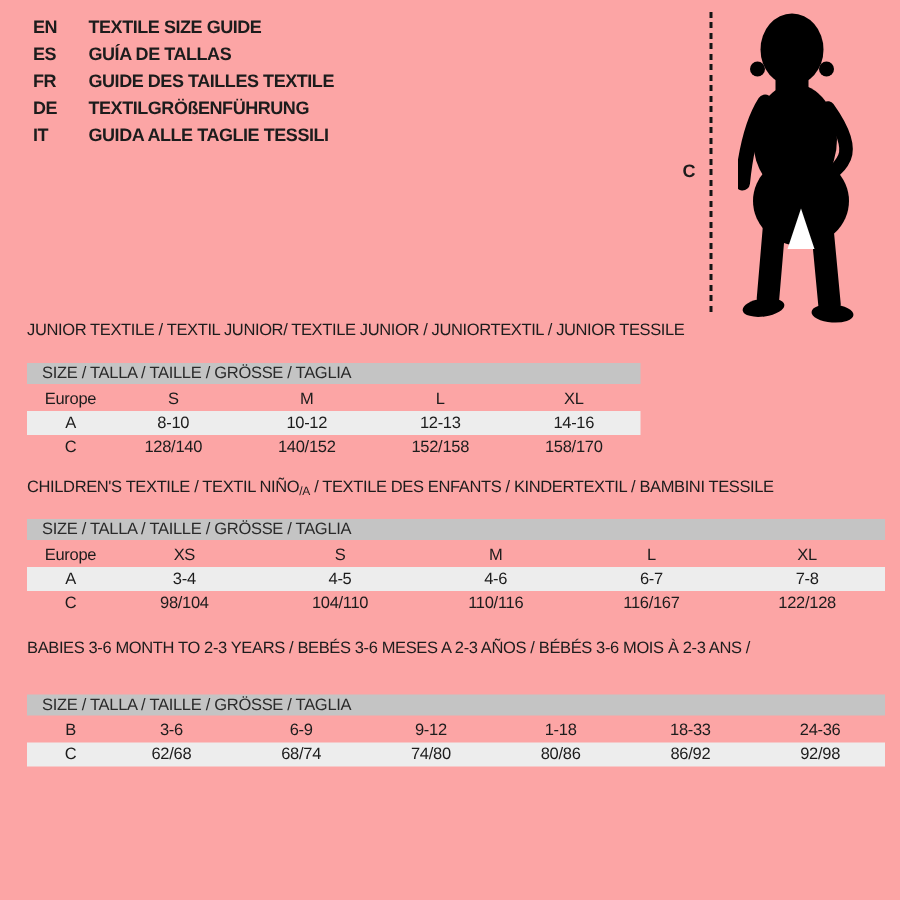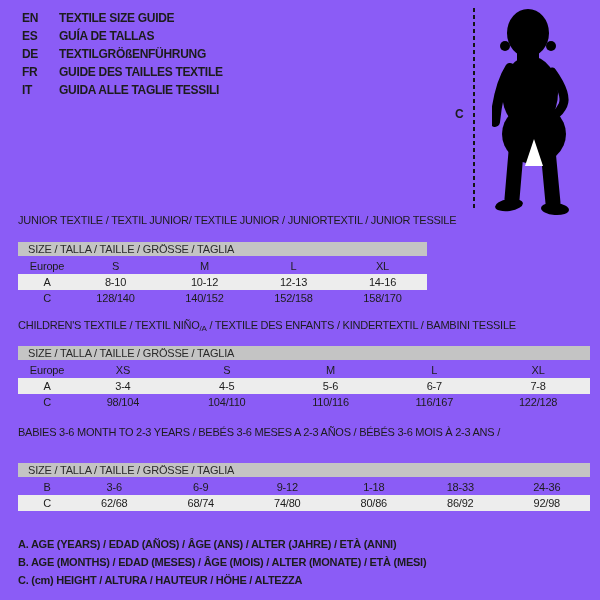--- a/index.html
+++ b/index.html
@@ -1,17 +1,17 @@
 <!DOCTYPE html>
 <html><head>
 <meta charset="utf-8">
 <style>
   html,body{margin:0;padding:0;background:#fff;}
   .canvas{
-    position:relative;width:600px;height:600px;background:#8b5cf6;overflow:hidden;
+    position:relative;width:600px;height:600px;background:#fca5a5;overflow:hidden;
     font-family:"Liberation Sans",sans-serif;color:#1c1c1c;
   }
   
   .langs{position:absolute;top:9px;left:22px;}
   .lang-row{display:flex;line-height:18px;font-weight:bold;font-size:12px;letter-spacing:-0.3px;}
   .lang-code{width:37px;}
   
   .dash-line{position:absolute;left:473px;top:8px;width:2px;height:202px;
     background:repeating-linear-gradient(to bottom,#141414 0 4px,transparent 4px 7px);}
   .c-label{position:absolute;left:455px;top:107px;font-weight:bold;font-size:12px;}
@@ -38,26 +38,26 @@
   <div class="langs">
     <div class="lang-row">
       <span class="lang-code">EN</span>
       <span>TEXTILE SIZE GUIDE</span>
     </div>
     <div class="lang-row">
       <span class="lang-code">ES</span>
       <span>GUÍA DE TALLAS</span>
     </div>
     <div class="lang-row">
+      <span class="lang-code">FR</span>
+      <span>GUIDE DES TAILLES TEXTILE</span>
+    </div>
+    <div class="lang-row">
       <span class="lang-code">DE</span>
       <span>TEXTILGRÖßENFÜHRUNG</span>
-    </div>
-    <div class="lang-row">
-      <span class="lang-code">FR</span>
-      <span>GUIDE DES TAILLES TEXTILE</span>
     </div>
     <div class="lang-row">
       <span class="lang-code">IT</span>
       <span>GUIDA ALLE TAGLIE TESSILI</span>
     </div>
   </div>
 
   <div class="dash-line"></div>
   <div class="c-label">C</div>
   <svg class="baby-svg" width="94" height="212" viewBox="0 0 94 212">
@@ -112,21 +112,21 @@
         <div class="val">XS</div>
         <div class="val">S</div>
         <div class="val">M</div>
         <div class="val">L</div>
         <div class="val">XL</div>
       </div>
       <div class="trow shaded">
         <div class="lab">A</div>
         <div class="val">3-4</div>
         <div class="val">4-5</div>
-        <div class="val">5-6</div>
+        <div class="val">4-6</div>
         <div class="val">6-7</div>
         <div class="val">7-8</div>
       </div>
       <div class="trow">
         <div class="lab">C</div>
         <div class="val">98/104</div>
         <div class="val">104/110</div>
         <div class="val">110/116</div>
         <div class="val">116/167</div>
         <div class="val">122/128</div>
@@ -151,19 +151,14 @@
         <div class="lab">C</div>
         <div class="val">62/68</div>
         <div class="val">68/74</div>
         <div class="val">74/80</div>
         <div class="val">80/86</div>
         <div class="val">86/92</div>
         <div class="val">92/98</div>
       </div>
     </div>
 
-  <div class="notes">
-    <div>A. AGE (YEARS) / EDAD (AÑOS) / ÂGE (ANS) / ALTER (JAHRE) / ETÀ (ANNI)</div>
-    <div>B. AGE (MONTHS) / EDAD (MESES) / ÂGE (MOIS) / ALTER (MONATE) / ETÀ (MESI)</div>
-    <div>C. (cm) HEIGHT / ALTURA / HAUTEUR / HÖHE / ALTEZZA</div>
-  </div>
 
 </div>
 
 </body></html>

